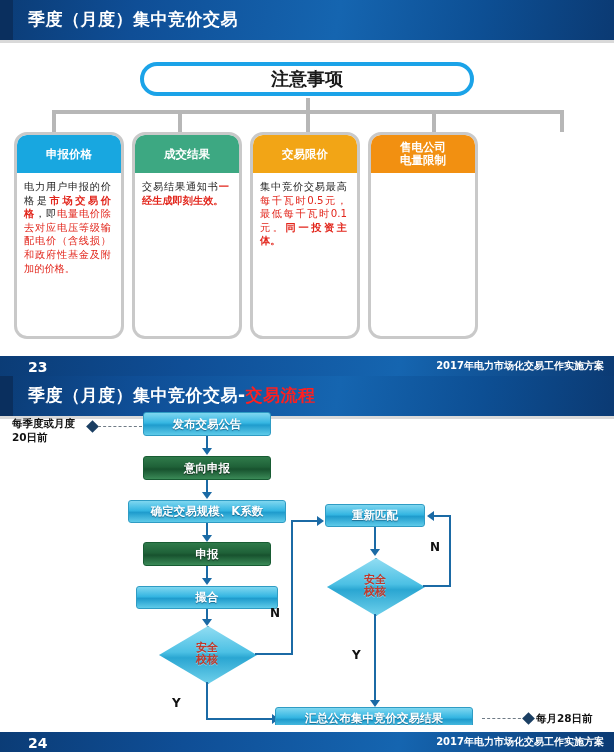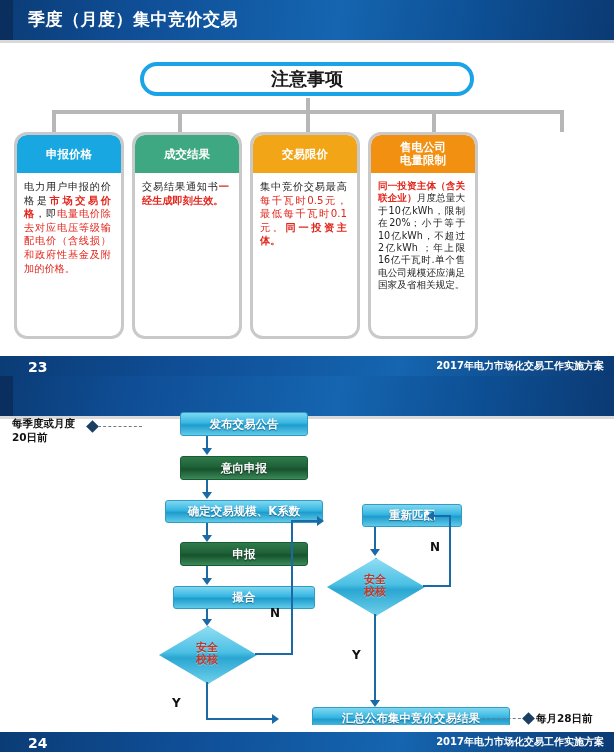--- a/index.html
+++ b/index.html
@@ -83,21 +83,20 @@
   .h4{background:#f29011;}
   .h5{background:#93c83e;}
 
   
   .flow{position:absolute;left:0;top:44px;width:614px;height:300px;}
   .fbox{
     position:absolute;box-sizing:border-box;
     display:flex;align-items:center;justify-content:center;text-align:center;
     font-size:11.5px;font-weight:bold;color:#ffffff;
     border-radius:3px;
-    margin-left:37px;
   }
   .fbox.blue{
     background:linear-gradient(180deg,#7fd7f0 0%,#35b6e2 45%,#1f9ccd 55%,#5fcbe9 100%);
     border:1px solid #2f9cc4;
     text-shadow:0 1px 1px rgba(0,40,70,.5);
   }
   .fbox.green{
     background:linear-gradient(180deg,#2f7a4a 0%,#1f6138 45%,#17522e 55%,#3a8a57 100%);
     border:1px solid #18built;
     border:1px solid #185c33;
@@ -163,35 +162,35 @@
   </div>
 
   <div class="card c3">
     <div class="card-head h3">交易限价</div>
     <div class="card-body">集中竞价交易最高<span class="rd-n">每千瓦时0.5元，最低每千瓦时0.1元。</span><span class="rd">同一投资主体。</span></div>
   </div>
 
   <div class="card c4">
     <div class="card-head h4" style="white-space:pre-line;">售电公司
 电量限制</div>
-    <div class="card-body" style="font-size:9.6px;line-height:12.4px;"><span class="rd">同一投资主体（含关联企业）</span>月度总量大于10亿kWh，限制在20%；小于等于10亿kWh，不超过2亿kWh ；年上限16亿千瓦时.单个售电公司规模还应满足国家及省相关规定。</div>
   </div>
 
 
   <div class="footer-gap"></div>
   <div class="footer">
     <div class="pg">23</div>
     <div class="doc">2017年电力市场化交易工作实施方案</div>
   </div>
 </div>
 
 <div class="slide slide2">
 
   <div class="banner">
     <div class="accent"></div>
+    <div class="banner-title"><span>季度（月度）集中竞价交易-</span><span class="red">交易流程</span></div>
   </div>
   <div class="banner-rule"></div>
 
   <div class="flow">
 
     <div class="note" style="left:12px;top:-4px;">每季度或月度
 20日前</div>
     <div class="dmark" style="left:88px;top:2px;"></div>
     <div class="dash" style="left:98px;top:6px;width:44px;"></div>
 

